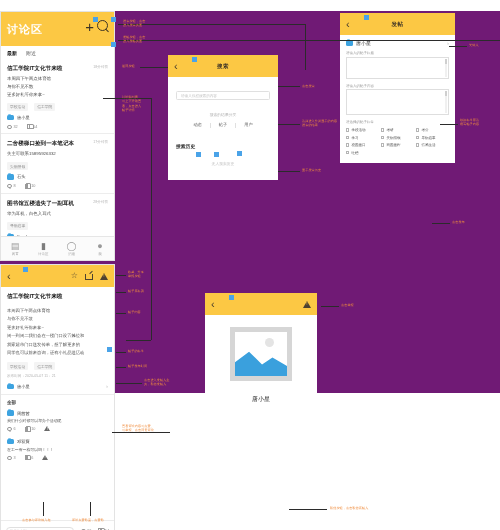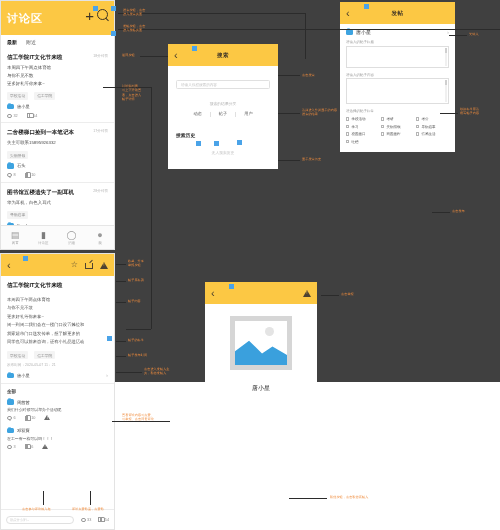--- a/index.html
+++ b/index.html
@@ -1,18 +1,18 @@
 <!DOCTYPE html>
 <html><head>
 <meta charset="utf-8">
 <style>
   * { margin:0; padding:0; box-sizing:border-box; }
   html,body { width:500px; height:530px; background:#ffffff;
     font-family:"Liberation Sans","DejaVu Sans",sans-serif; overflow:hidden; }
-  #root { position:relative; width:500px; height:382px; background:#404040; }
+  #root { position:relative; width:500px; height:382px; background:#701a75;margin-top:11px; }
 
   .panel { position:absolute; background:#fff; }
   .hdr { position:relative; height:22px; background:#fcc844; display:flex;
          align-items:center; }
   .hdr-title { position:absolute; left:0; right:0; text-align:center;
          font-size:5.5px; color:#3d3326; font-weight:bold; letter-spacing:.4px; }
   .back { font-size:11px; color:#4a3f2d; padding-left:6px; line-height:1;
           font-weight:300; }
   .bluebadge { position:absolute; width:4.5px; height:4.5px; background:#4aa3e8; }
 

